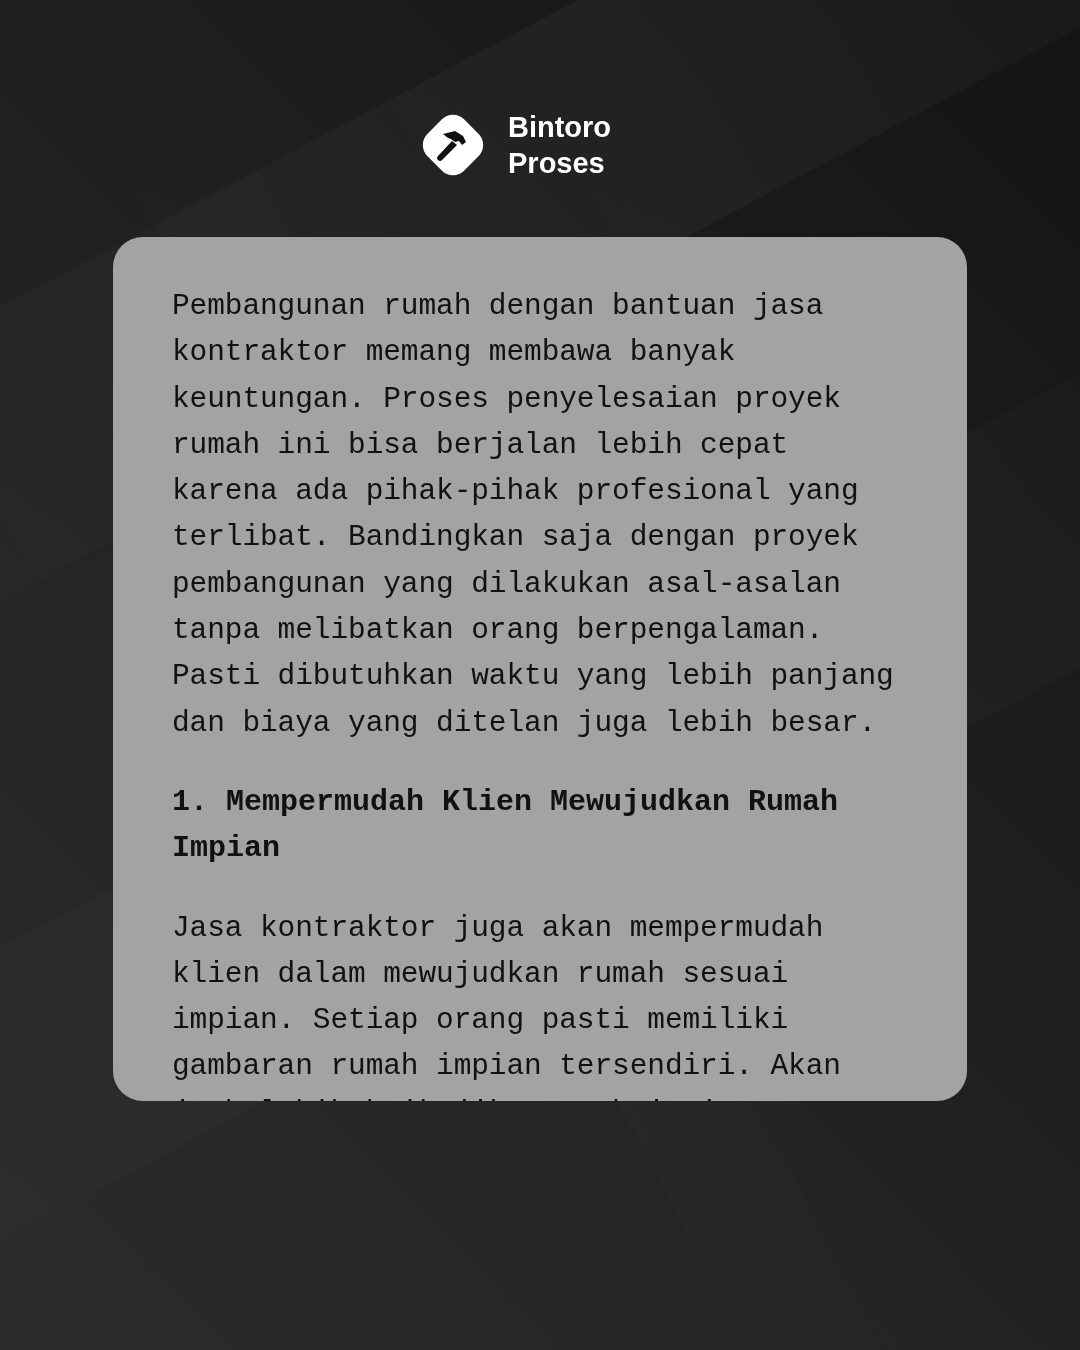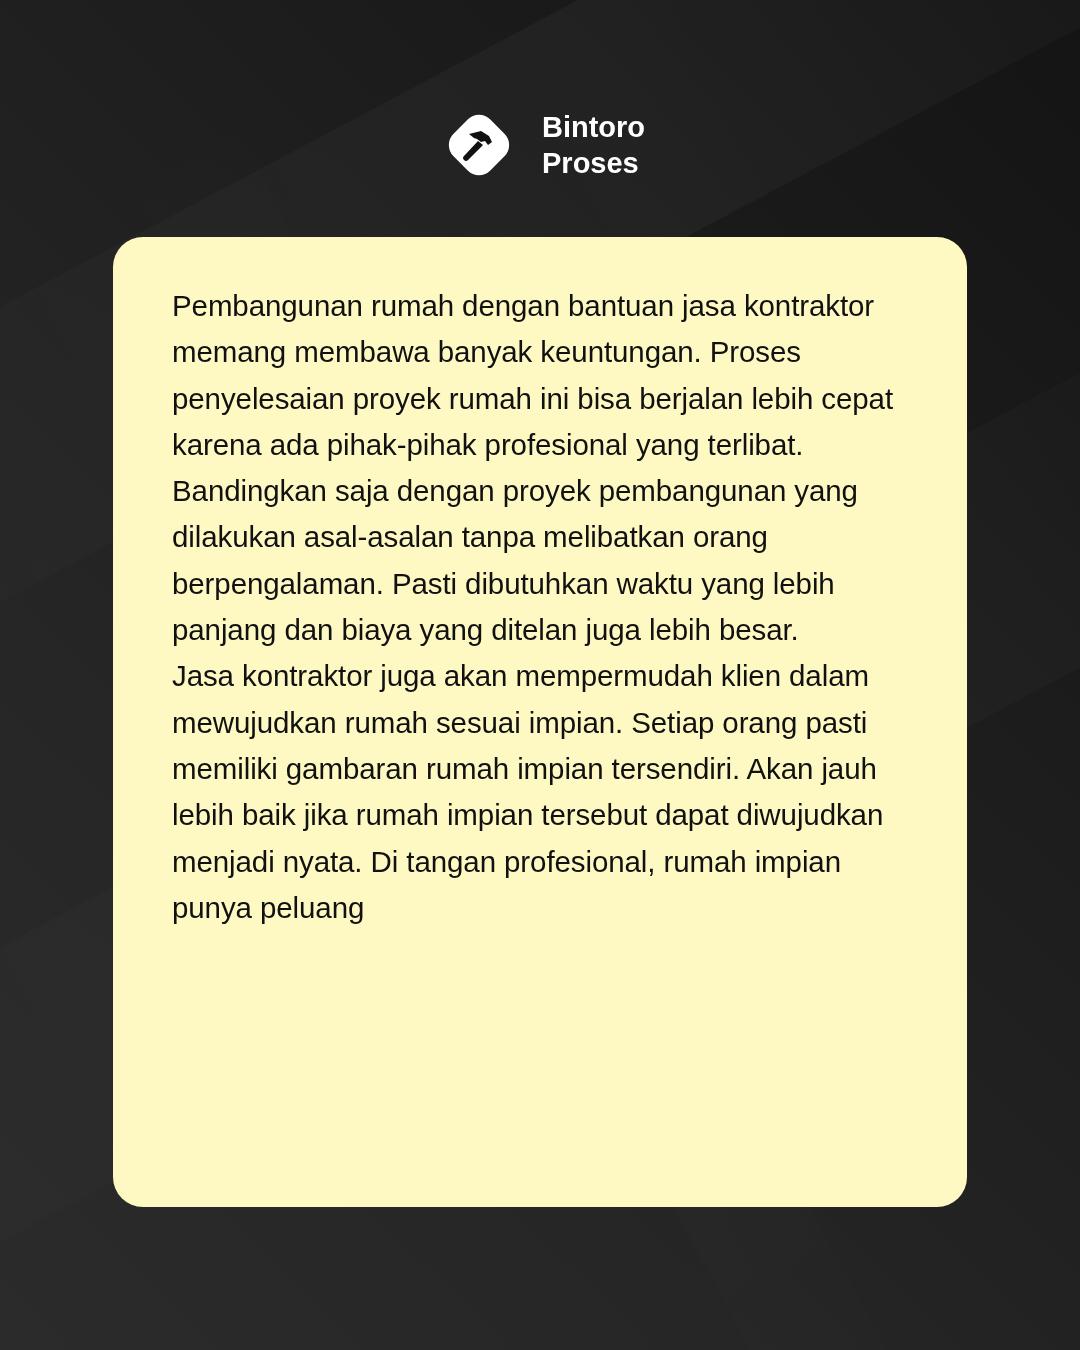--- a/index.html
+++ b/index.html
@@ -12,40 +12,40 @@
     position: absolute; left: -400px; width: 2200px; height: 260px;
     transform: rotate(-28deg); transform-origin: left top;
     background: linear-gradient(90deg, rgba(255,255,255,0.0), rgba(255,255,255,0.035), rgba(255,255,255,0.0));
     pointer-events: none;
   }
   .stripe.s1 { top: 520px; }
   .stripe.s2 { top: 1160px; opacity: 0.8; }
   .stripe.s3 { top: 60px; left: 200px; transform: rotate(62deg); width: 1600px; height: 120px; opacity: 0.6; }
 
   .brand {
-    position: absolute; top: 108px; left: 442px;
-    display: flex; align-items: center; gap: 26px;
+    position: absolute; top: 108px; left: 416px;
+    display: flex; align-items: center; gap: 18px;
   }
   .brand-logo {
     width: 74px; height: 74px; position: relative;
     display: flex; align-items: center; justify-content: center;
   }
   .brand-logo .diamond {
     position: absolute; width: 52px; height: 52px; background: #fff;
     border-radius: 16px; transform: rotate(45deg);
   }
   .brand-logo svg { position: relative; width: 40px; height: 40px; }
   .brand-name {
     color: #ffffff; font-weight: 700; font-size: 29px; line-height: 36px;
     display: flex; flex-direction: column;
   }
 
   .card {
-    position: absolute; left: 113px; top: 237px; width: 854px; height: 970px;
-    background: #fef9c3; border-radius: 30px; overflow: hidden;
+    position: absolute; left: 113px; top: 237px; width: 854px; height: 864px;
+    background: #a3a3a3; border-radius: 30px; overflow: hidden; font-family: Liberation Mono, monospace;
   }
   .card-inner { padding: 46px 58px 0 59px; color: #111; }
   .para {
     font-size: 29.5px; line-height: 46.3px; margin: 0; letter-spacing: -0.1px;
   }
   .heading {
     font-size: 30px; font-weight: 700; line-height: 46.3px; margin: 33px 0 33px 0;
   }
 </style>
 </head>
@@ -65,15 +65,16 @@
   </div>
   <div class="brand-name">
     <span>Bintoro</span>
     <span>Proses</span>
   </div>
 </div>
 
 <div class="card">
   <div class="card-inner">
     <p class="para">Pembangunan rumah dengan bantuan jasa kontraktor memang membawa banyak keuntungan. Proses penyelesaian proyek rumah ini bisa berjalan lebih cepat karena ada pihak-pihak profesional yang terlibat. Bandingkan saja dengan proyek pembangunan yang dilakukan asal-asalan tanpa melibatkan orang berpengalaman. Pasti dibutuhkan waktu yang lebih panjang dan biaya yang ditelan juga lebih besar.</p>
+    <div class="heading">1. Mempermudah Klien Mewujudkan Rumah Impian</div>
     <p class="para">Jasa kontraktor juga akan mempermudah klien dalam mewujudkan rumah sesuai impian. Setiap orang pasti memiliki gambaran rumah impian tersendiri. Akan jauh lebih baik jika rumah impian tersebut dapat diwujudkan menjadi nyata. Di tangan profesional, rumah impian punya peluang</p>
   </div>
 </div>
 
 </body></html>

